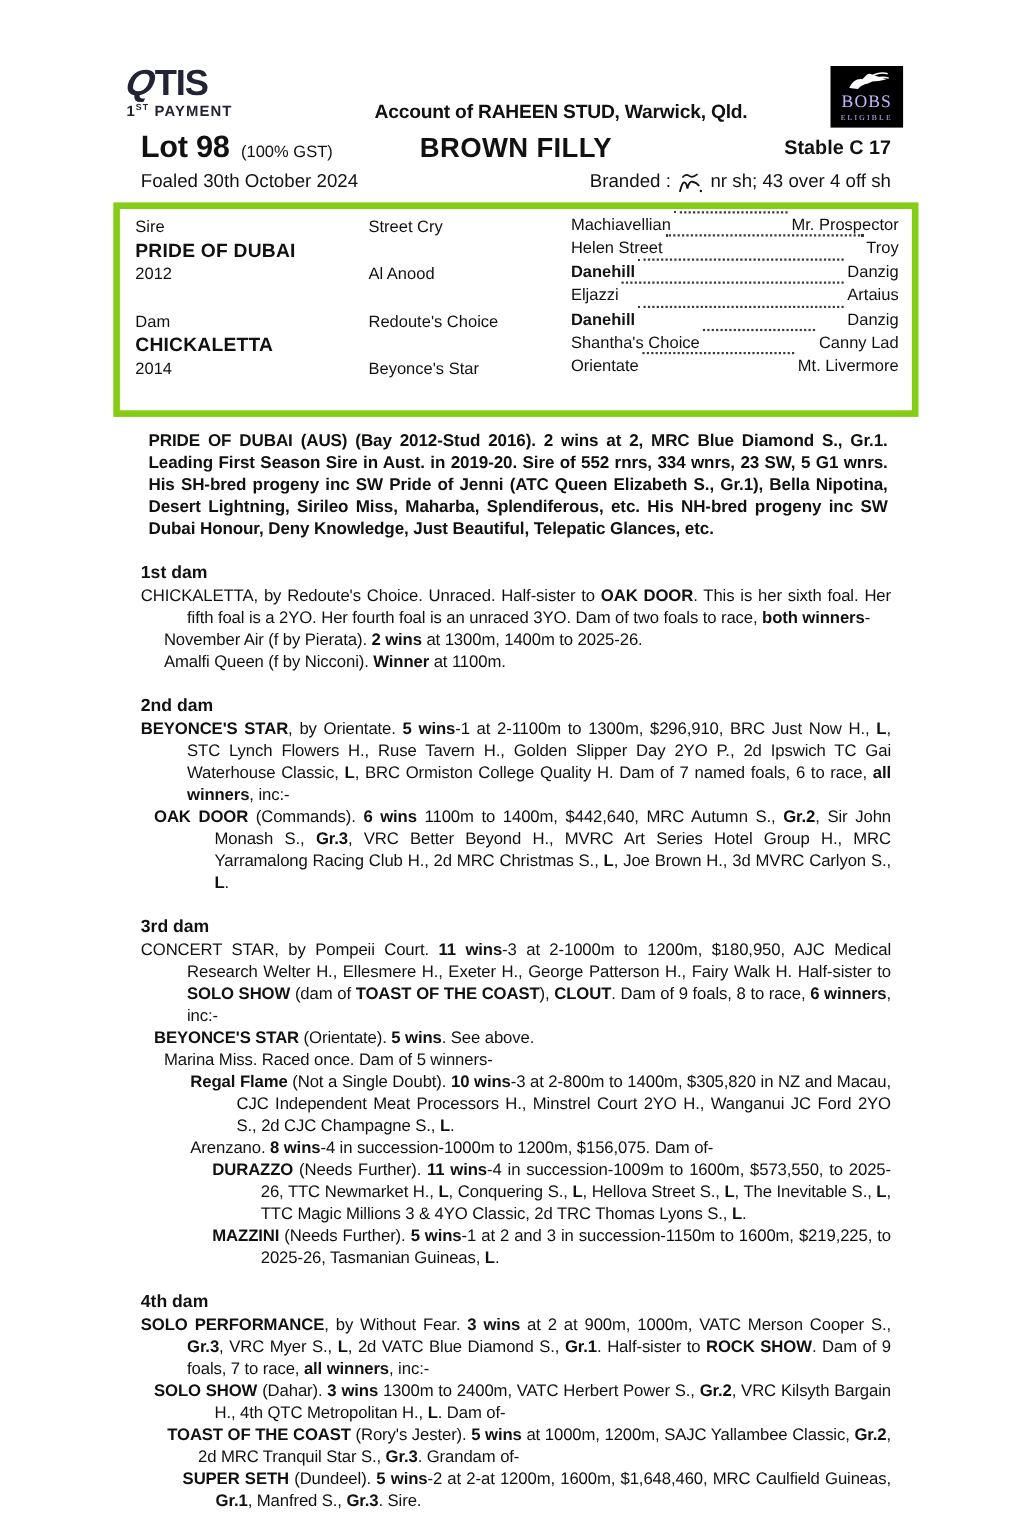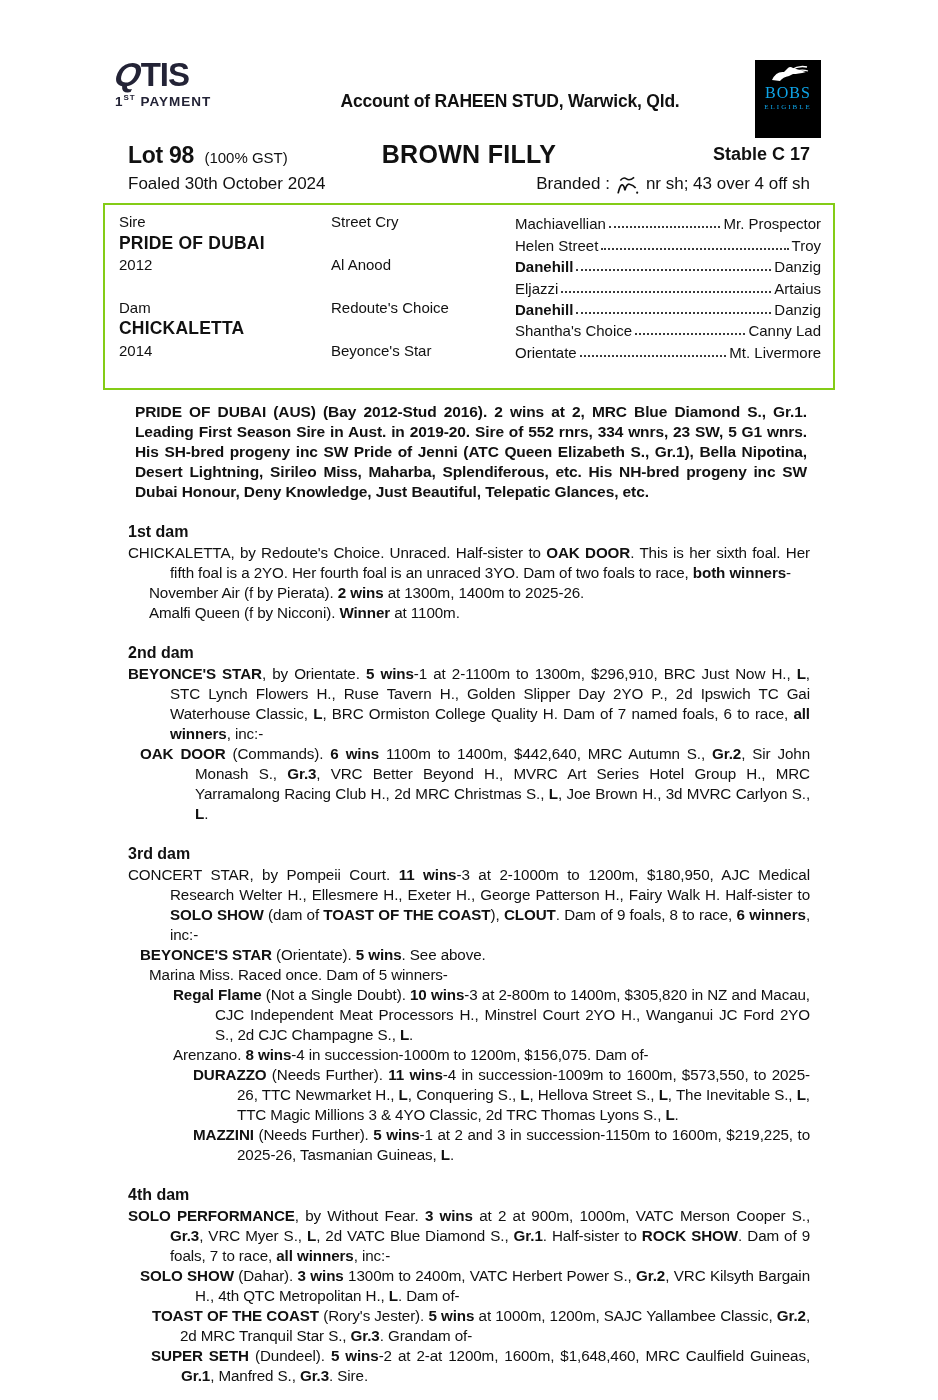--- a/index.html
+++ b/index.html
@@ -12,63 +12,63 @@
   .content{margin:0 103px;width:732px;}
 
   
   .header-row{display:flex;align-items:flex-start;padding:0 14px 0 12px;}
   .qtis{width:150px;color:#232336;}
   .qtis-word{font-weight:800;font-size:33px;line-height:30px;letter-spacing:-1px;}
   .qtis-word .q{display:inline-block;font-style:italic;transform:skewX(-12deg);margin-right:1px;}
   .qtis-sub{font-weight:700;font-size:13.5px;letter-spacing:1px;margin-top:3px;}
   .qtis-sub sup{font-size:8px;}
   .account{flex:1;text-align:center;font-weight:700;font-size:17.5px;margin-top:31px;letter-spacing:-0.2px;}
-  .bobs{width:66px;height:78px;background:#000;color:#0ea5e9;text-align:center;
+  .bobs{width:66px;height:56px;background:#000;color:#c4b5fd;text-align:center;
         display:flex;flex-direction:column;align-items:center;justify-content:flex-start;padding-top:4px;box-sizing:border-box;}
   .bobs svg{display:block;}
   .bobs-title{font-family:"Liberation Serif","DejaVu Serif",serif;font-size:16px;letter-spacing:1px;line-height:16px;margin-top:1px;}
   .bobs-sub{font-family:"Liberation Serif","DejaVu Serif",serif;font-size:7px;letter-spacing:2px;margin-top:2px;}
 
   .lot-row{display:grid;grid-template-columns:1fr auto 1fr;align-items:baseline;padding:2px 25px 0 25px;}
   .lot-left{white-space:nowrap;}
-  .lot-num{font-weight:800;font-size:23px;letter-spacing:-0.3px;margin-top:17px;}
+  .lot-num{font-weight:800;font-size:28px;letter-spacing:-0.3px;margin-top:17px;}
   .gst{font-size:15px;margin-left:6px;}
   .horse-title{font-weight:800;font-size:25px;letter-spacing:0.3px;text-align:left;}
   .stable{font-weight:800;font-size:18px;text-align:right;align-self:center;}
 
   .foal-row{display:flex;justify-content:space-between;align-items:baseline;padding:3px 25px 0 25px;font-size:17px;}
   .branded{display:flex;align-items:flex-end;gap:5px;}
   .brand-mark{position:relative;top:2px;}
 
   
-  .ped-table{border:2px solid #84cc16;margin-top:9px;box-sizing:border-box;
+  .ped-table{border:6px solid #84cc16;margin-top:9px;box-sizing:border-box;
              display:grid;grid-template-columns:212px 184px 1fr;
              grid-auto-rows:21.4px;padding:6px 12px 6px 14px;font-size:15px;}
   .cell{display:flex;align-items:center;white-space:nowrap;}
   .big-name{font-weight:800;font-size:17.5px;letter-spacing:0.2px;}
-  .anc-row{display:flex;align-items:flex-end;min-width:0;}
+  .anc-row{display:flex;align-items:flex-start;min-width:0;}
   .anc-row .nm{white-space:nowrap;}
   .anc-row .nm.bold{font-weight:800;}
   .anc-row .lead{flex:1;border-bottom:2px dotted #3a3a3a;margin:0 3px;transform:translateY(-4px);min-width:8px;}
   .anc-row .pr{white-space:nowrap;}
 
   
   .sire-summary{font-weight:700;font-size:15.5px;line-height:20px;text-align:justify;
                 padding:0 28px 0 32px;margin-top:12px;letter-spacing:-0.1px;}
   .dam-wrap{padding:0 25px 0 25px;}
   h3.dam-head{font-size:16px;font-weight:800;margin:21px 0 2px 0;}
   .para{margin:0;font-size:15.2px;line-height:20px;text-align:justify;letter-spacing:-0.1px;}
   .para b{font-weight:700;}
   .l0 {padding-left:42px;text-indent:-42px;}
   .l1 {margin-left:12px;padding-left:55px;text-indent:-55px;}
   .l1a{margin-left:21px;padding-left:34px;text-indent:-34px;}
   .l2 {margin-left:45px;padding-left:42px;text-indent:-42px;}
   .l3 {margin-left:65px;padding-left:44px;text-indent:-44px;}
   .l2t{margin-left:24px;padding-left:28px;text-indent:-28px;}
-  .l3t{margin-left:23px;padding-left:30px;text-indent:-30px;}
+  .l3t{margin-left:38px;padding-left:30px;text-indent:-30px;}
 </style>
 </head>
 <body>
 
 <div class="page">
   <div class="content">
 
     <div class="header-row">
       <div class="qtis">
         <div class="qtis-word"><span class="q">Q</span><span>TIS</span></div>

